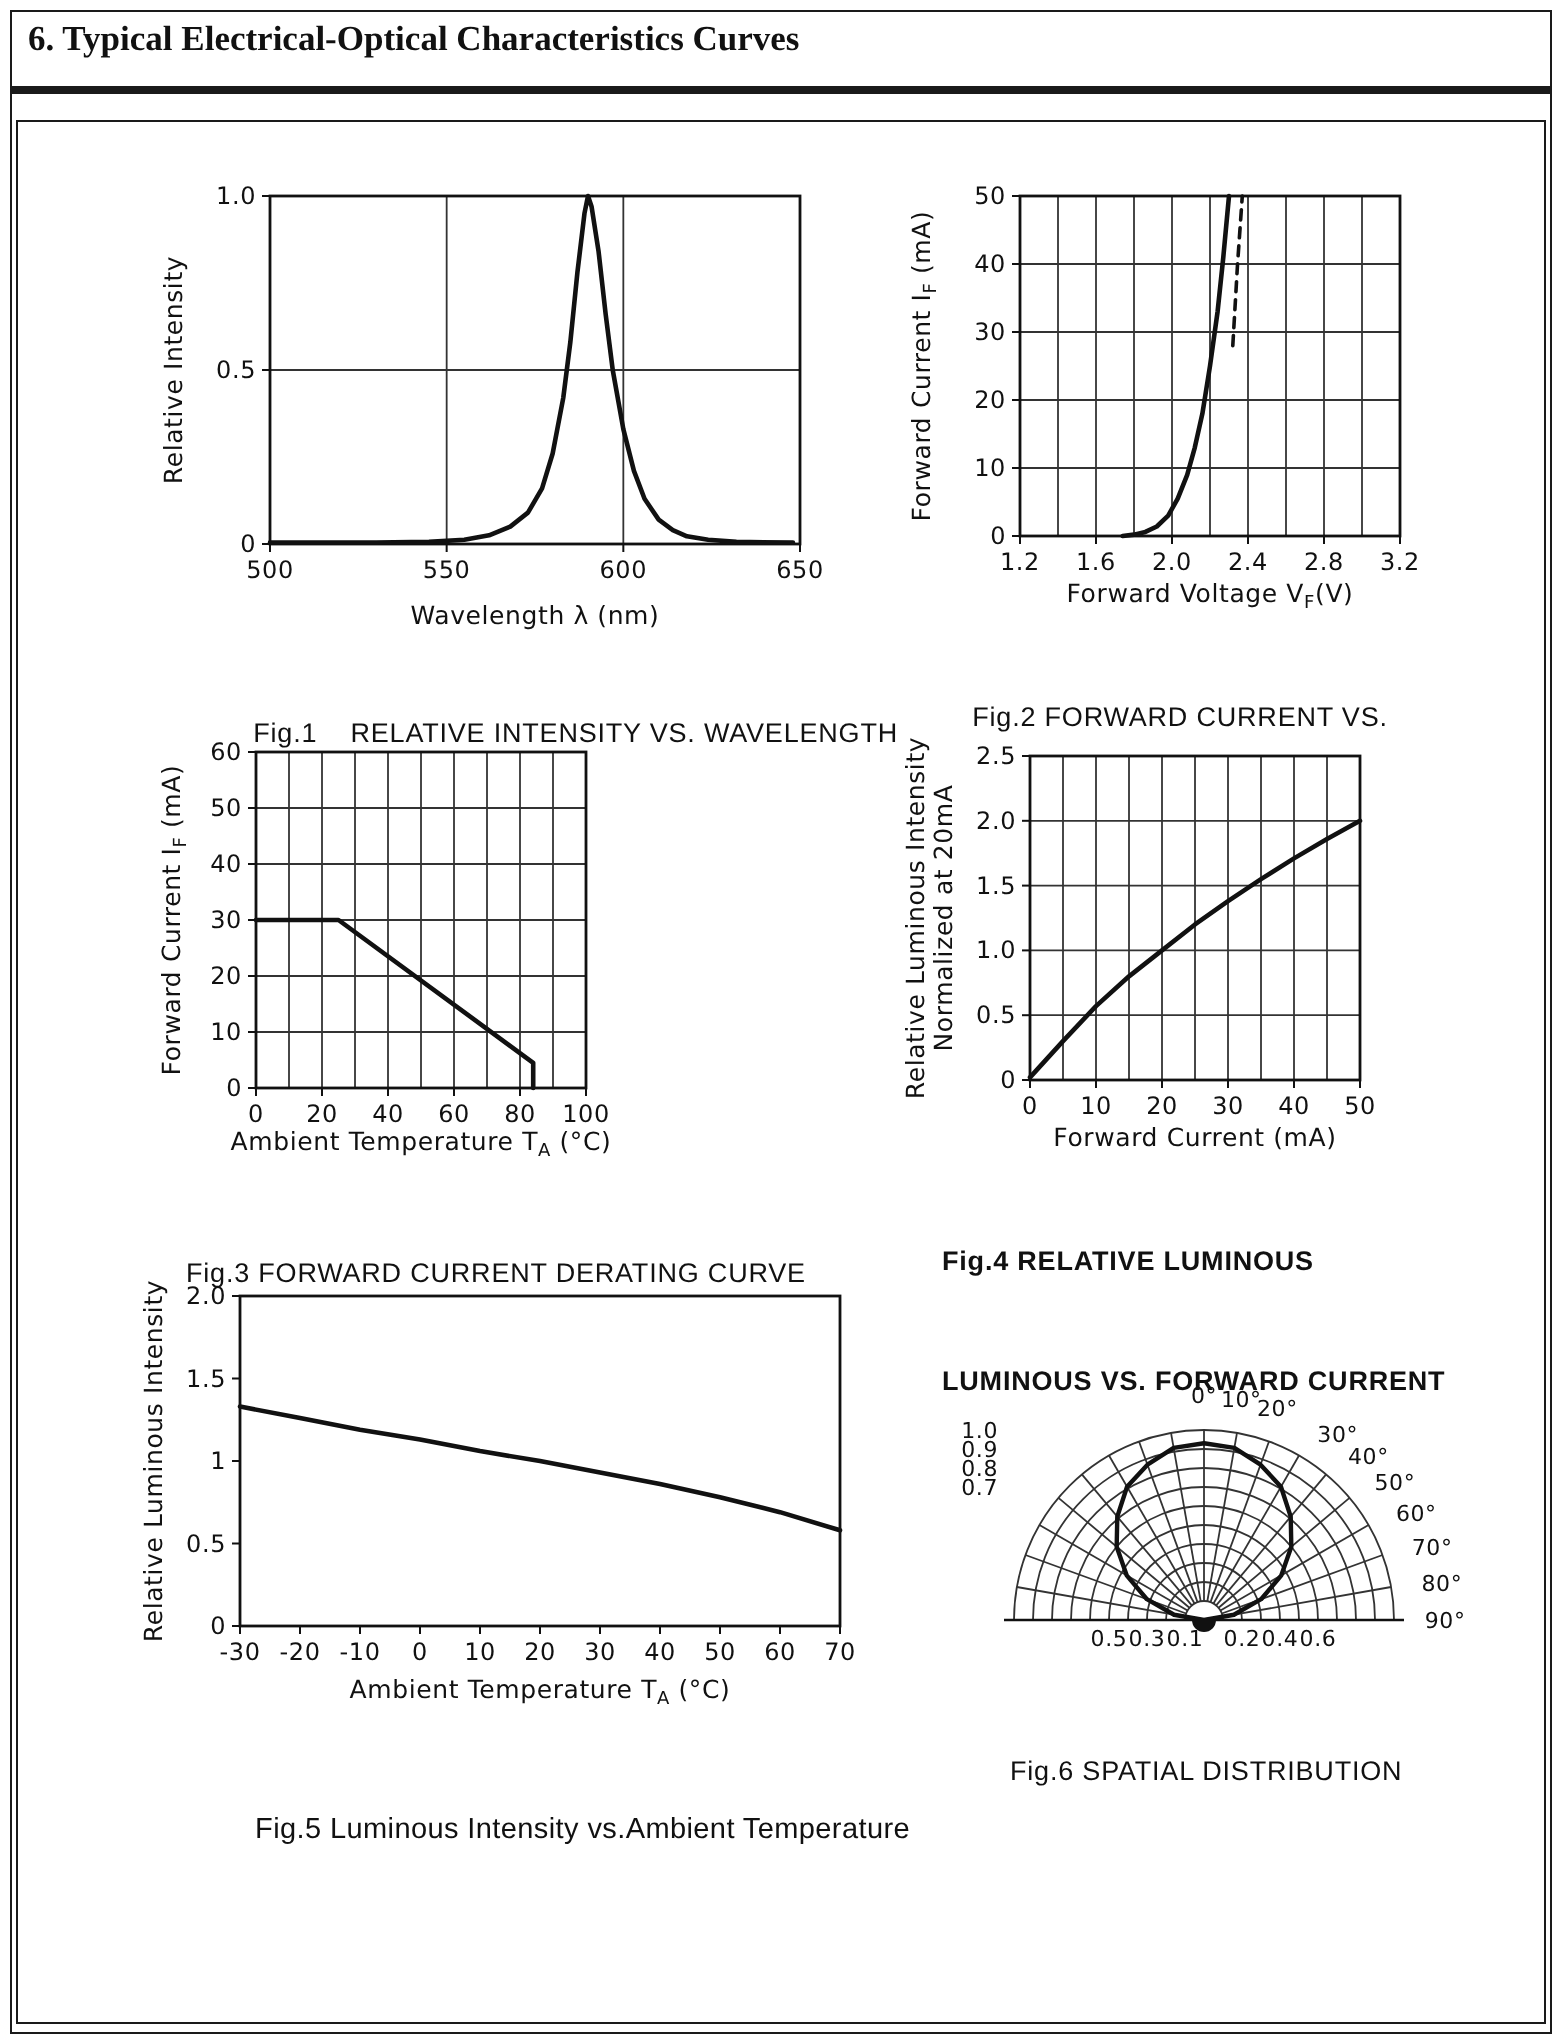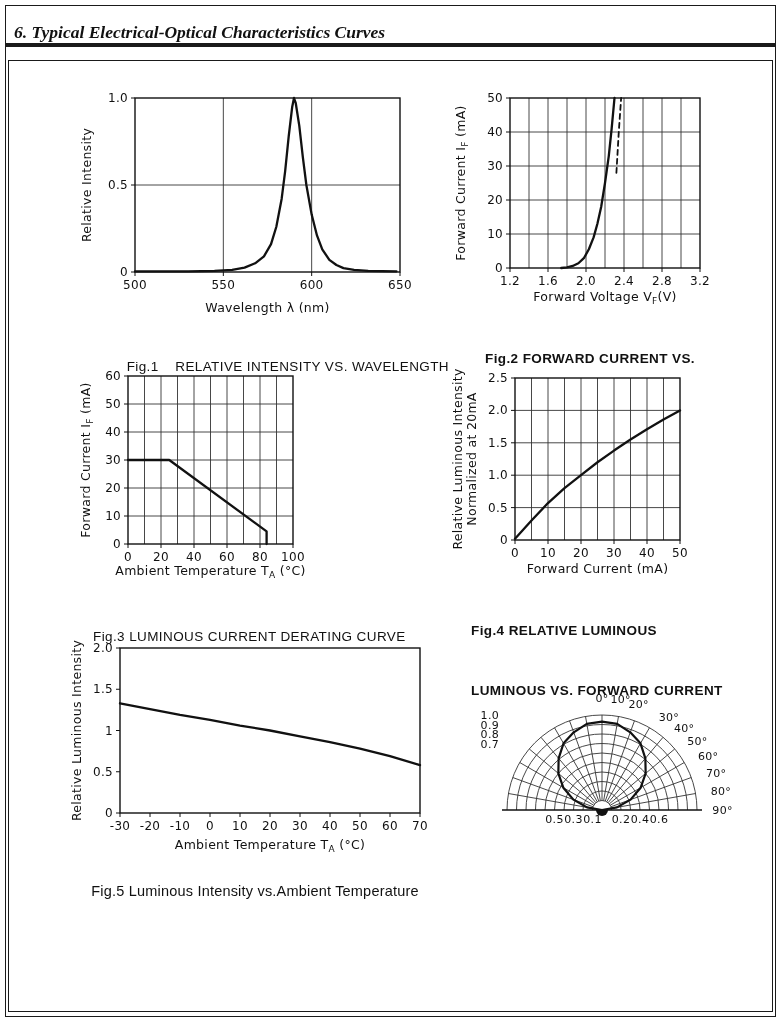--- a/index.html
+++ b/index.html
@@ -1,35 +1,35 @@
 <!DOCTYPE html>
 <html><head>
 <meta charset="utf-8">
 <style>
   html,body{margin:0;padding:0;background:#fff;}
   .page{position:relative;width:781px;height:1022px;background:#fff;
         font-family:"Liberation Sans","DejaVu Sans",sans-serif;color:#111;overflow:hidden;}
   .outer-border{position:absolute;inset:5px;border:1.6px solid #1a1a1a;}
-  .page-title{position:absolute;left:14px;top:22px;margin:0;
-        font-family:"Liberation Serif","DejaVu Serif",serif;font-size:17.5px;font-weight:bold;font-style:italic;}
+  .page-title{position:absolute;left:14px;top:9px;margin:0;
+        font-family:"Liberation Serif","DejaVu Serif",serif;font-size:17.5px;font-weight:bold;}
   .thick-rule{position:absolute;left:5px;right:5px;top:43px;height:3.5px;background:#1a1a1a;}
   .content-box{position:absolute;left:8px;top:60px;width:763px;height:950px;border:1.2px solid #1a1a1a;}
   .chart-host{position:absolute;}
   [data-chart="fig1"]{left:46px;top:19px;}
   [data-chart="fig2"]{left:426px;top:21px;}
   [data-chart="fig3"]{left:51px;top:301px;}
   [data-chart="fig4"]{left:431px;top:301px;}
   [data-chart="fig5"]{left:46px;top:569px;}
   [data-chart="fig6"]{left:465px;top:567px;}
   .caption{position:absolute;font-size:13.5px;letter-spacing:0.4px;white-space:pre;color:#111;line-height:20px;}
   .cap1{left:60px;top:256px;width:380px;text-align:right;}
-  .cap2{left:426px;top:248px;width:310px;text-align:center;font-weight:bold;}
+  .cap2{left:426px;top:248px;width:310px;text-align:center;}
   .cap3{left:84px;top:526px;}
   .cap4{left:462px;top:520px;font-weight:bold;}
-  .cap5{left:46px;top:780px;width:400px;text-align:center;font-size:14.5px;letter-spacing:0.2px;}
+  .cap5{left:46px;top:804px;width:400px;text-align:right;font-size:14.5px;letter-spacing:0.2px;}
   .cap6{left:496px;top:775px;}
   svg text{font-family:"DejaVu Sans","Liberation Sans",sans-serif;}
 </style>
 </head>
 <body>
 
 <div class="page">
   <div class="outer-border"></div>
   <h1 class="page-title">6. Typical Electrical-Optical Characteristics Curves</h1>
   <div class="thick-rule"></div>
@@ -151,21 +151,21 @@
           <text x="61" y="74" text-anchor="end" font-size="12" letter-spacing="0.3" fill="#111"><tspan dy="0" font-size="12">40</tspan></text>
           <line x1="68" y1="42" x2="64" y2="42" stroke="#111" stroke-width="1"></line>
           <text x="61" y="46" text-anchor="end" font-size="12" letter-spacing="0.3" fill="#111"><tspan dy="0" font-size="12">50</tspan></text>
           <line x1="68" y1="14" x2="64" y2="14" stroke="#111" stroke-width="1"></line>
           <text x="61" y="18" text-anchor="end" font-size="12" letter-spacing="0.3" fill="#111"><tspan dy="0" font-size="12">60</tspan></text>
           <text x="150.5" y="213" text-anchor="middle" font-size="12.5" letter-spacing="0.3" fill="#111"><tspan dy="0" font-size="12.5">Ambient  Temperature  T</tspan><tspan dy="3" font-size="9">A</tspan><tspan dy="-3" font-size="12.5">  (°C)</tspan></text>
           <text x="30" y="98" text-anchor="middle" font-size="12.5" letter-spacing="0.3" fill="#111" transform="rotate(-90 30 98)"><tspan dy="0" font-size="12.5">Forward  Current  I</tspan><tspan dy="3" font-size="9">F</tspan><tspan dy="-3" font-size="12.5">  (mA)</tspan></text>
           <polyline points="68,98 109.25,98 206.6,169.4 206.6,182" fill="none" stroke="#111" stroke-width="2.3" stroke-linejoin="round" stroke-linecap="round"></polyline>
         </svg></div>
     <div class="caption cap3">
-      <div>Fig.3 LUMINOUS CURRENT DERATING CURVE</div>
+      <div>Fig.3 FORWARD CURRENT DERATING CURVE</div>
     </div>
 
     <div class="chart-host" data-chart="fig4"><svg width="310" height="255" viewBox="0 0 310 255">
           <line x1="91.5" y1="16" x2="91.5" y2="178" stroke="#333" stroke-width="0.9"></line>
           <line x1="108" y1="16" x2="108" y2="178" stroke="#333" stroke-width="0.9"></line>
           <line x1="124.5" y1="16" x2="124.5" y2="178" stroke="#333" stroke-width="0.9"></line>
           <line x1="141" y1="16" x2="141" y2="178" stroke="#333" stroke-width="0.9"></line>
           <line x1="157.5" y1="16" x2="157.5" y2="178" stroke="#333" stroke-width="0.9"></line>
           <line x1="174" y1="16" x2="174" y2="178" stroke="#333" stroke-width="0.9"></line>
           <line x1="190.5" y1="16" x2="190.5" y2="178" stroke="#333" stroke-width="0.9"></line>
@@ -297,15 +297,18 @@
           <text x="25" y="119.5" text-anchor="end" font-size="11" letter-spacing="0.3" fill="#111"><tspan dy="0" font-size="11">0.7</tspan></text>
           <text x="80.5" y="195" text-anchor="middle" font-size="11" letter-spacing="0.3" fill="#111"><tspan dy="0" font-size="11">0.5</tspan></text>
           <text x="99.5" y="195" text-anchor="middle" font-size="11" letter-spacing="0.3" fill="#111"><tspan dy="0" font-size="11">0.3</tspan></text>
           <text x="118.5" y="195" text-anchor="middle" font-size="11" letter-spacing="0.3" fill="#111"><tspan dy="0" font-size="11">0.1</tspan></text>
           <text x="147" y="195" text-anchor="middle" font-size="11" letter-spacing="0.3" fill="#111"><tspan dy="0" font-size="11">0.2</tspan></text>
           <text x="166" y="195" text-anchor="middle" font-size="11" letter-spacing="0.3" fill="#111"><tspan dy="0" font-size="11">0.4</tspan></text>
           <text x="185" y="195" text-anchor="middle" font-size="11" letter-spacing="0.3" fill="#111"><tspan dy="0" font-size="11">0.6</tspan></text>
           <polyline points="128,182 113.03092215421444,179.36054769946267 99.43334432810838,171.60258764289966 89.33196572102482,159.675 84.33546674221826,145.36110624786727 84.64397572664294,130.33030231162493 89.525,115.35934517878744 99.73203515413348,104.33440489204467 112.8231492719103,95.92780238673302 128,93.64999999999999 143.1768507280897,95.92780238673302 156.26796484586652,104.33440489204467 166.475,115.35934517878744 171.35602427335706,130.33030231162493 171.66453325778173,145.36110624786727 166.6680342789752,159.675 156.56665567189162,171.60258764289966 142.96907784578556,179.36054769946267 128,182" fill="none" stroke="#111" stroke-width="2.2" stroke-linejoin="round"></polyline>
           <path d="M 122 182 A 6 6 0 0 0 134 182 Z" fill="#111"></path>
         </svg></div>
+    <div class="caption cap6">
+      <div>Fig.6 SPATIAL DISTRIBUTION</div>
+    </div>
 
   </div>
 </div>
 
 </body></html>

